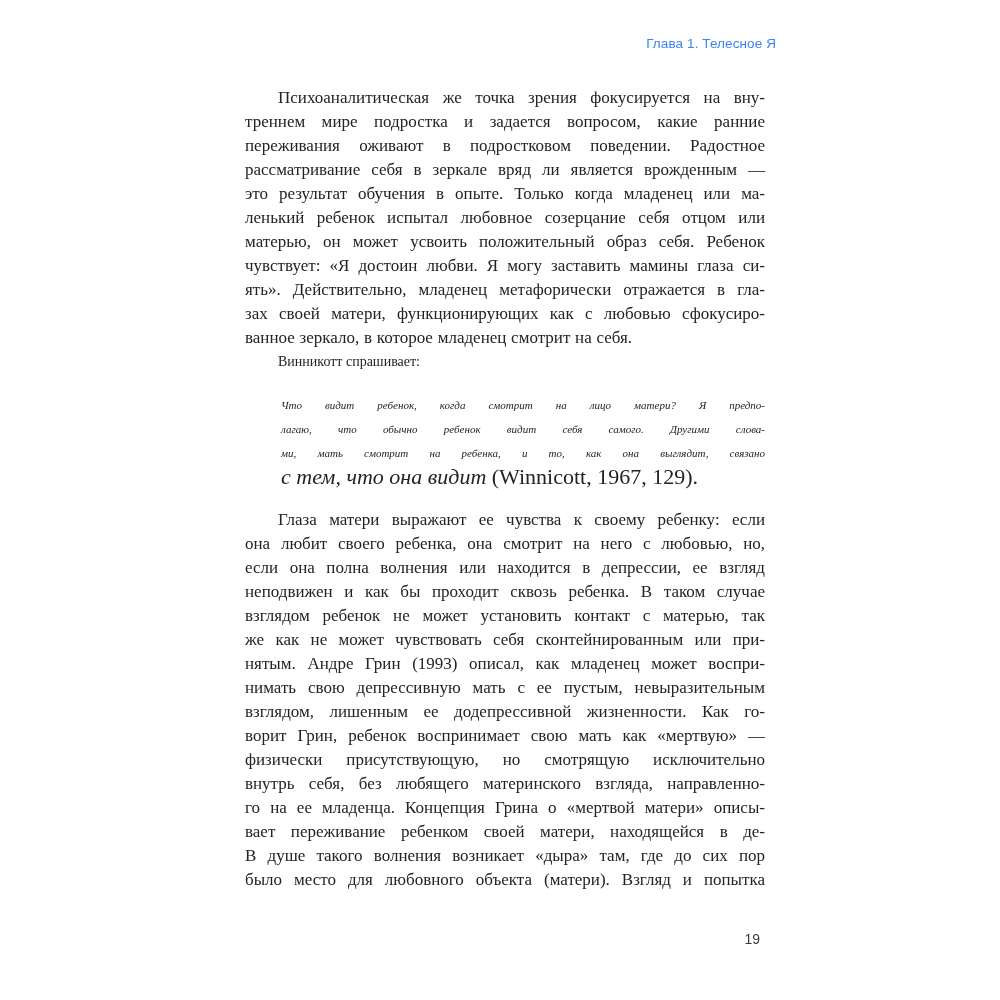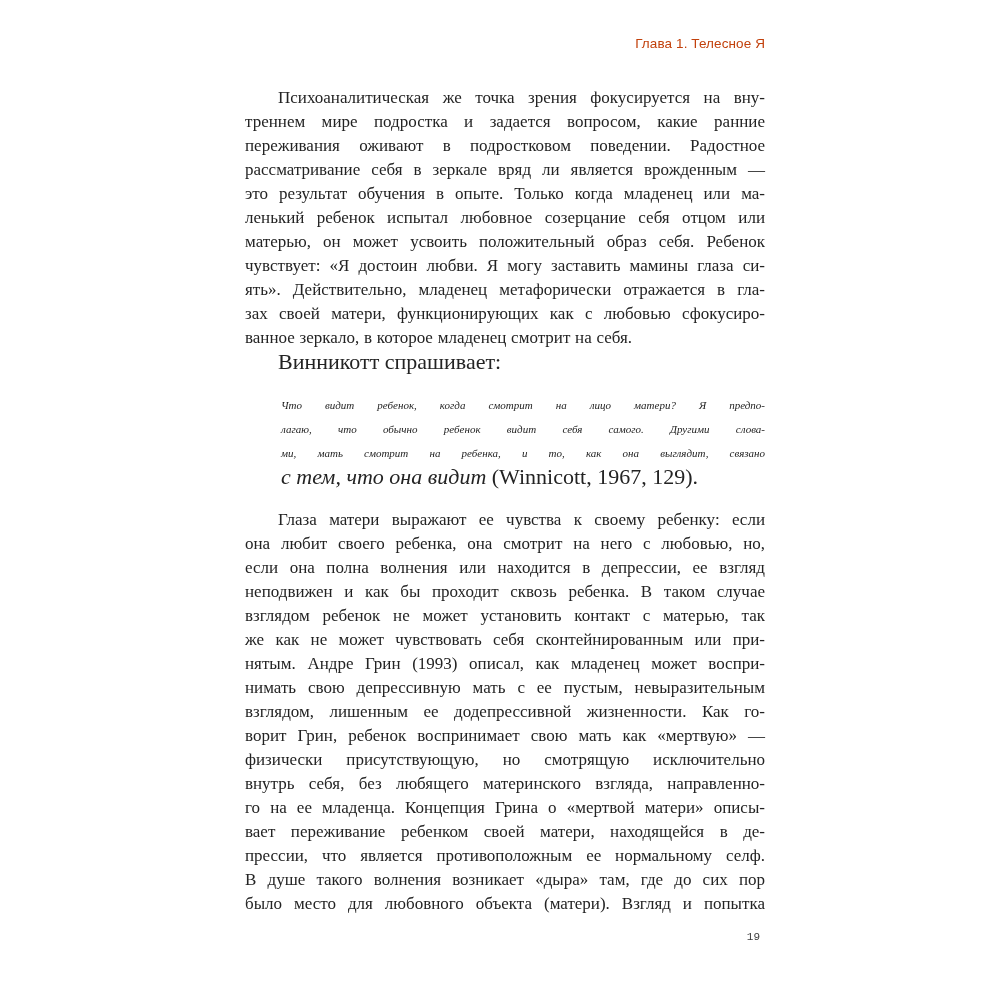--- a/index.html
+++ b/index.html
@@ -12,24 +12,24 @@
     width: 1000px;
     height: 1000px;
     background: #ffffff;
     overflow: hidden;
     font-family: "Liberation Serif", "DejaVu Serif", serif;
     color: #232323;
   }
   .running-head {
     position: absolute;
     top: 36px;
-    right: 235px;
+    right: 224px;
     font-family: "Liberation Sans", "DejaVu Sans", sans-serif;
     font-size: 13.5px;
-    color: #c2410c;
+    color: #3b82f6;
     letter-spacing: 0.1px;
   }
   .text-block {
     position: absolute;
     top: 86px;
     left: 245px;
     width: 520px;
   }
   .line {
     font-size: 17px;
@@ -39,21 +39,21 @@
     word-spacing: 0.5px;
   }
   .line.line-left {
     text-align: right;
     text-align-last: left;
   }
   .line.indent-first {
     padding-left: 33px;
   }
   .para-single {
-    font-size: 22px;
+    font-size: 14px;
     line-height: 24px;
     padding-left: 33px;
   }
   .quote {
     margin: 19px 0 19px 36px;
     font-style: italic;
   }
   .quote .line {
     font-size: 11px;
     line-height: 24px;
@@ -62,22 +62,22 @@
     font-size: 22px;
     line-height: 24px;
   }
   .quote-citation {
     font-style: normal;
   }
   .page-number {
     position: absolute;
     top: 931px;
     right: 240px;
-    font-family: Liberation Mono, monospace;
-    font-size: 11px;
+    font-family: Liberation Sans, sans-serif;
+    font-size: 14px;
     color: #3c3c3c;
   }
 </style>
 </head>
 <body>
 
 <div class="page">
 
   <div class="running-head">Глава 1. Телесное Я</div>
 
@@ -119,21 +119,20 @@
         <div class="line">взглядом ребенок не может установить контакт с матерью, так</div>
         <div class="line">же как не может чувствовать себя сконтейнированным или при-</div>
         <div class="line">нятым. Андре Грин (1993) описал, как младенец может воспри-</div>
         <div class="line">нимать свою депрессивную мать с ее пустым, невыразительным</div>
         <div class="line">взглядом, лишенным ее додепрессивной жизненности. Как го-</div>
         <div class="line">ворит Грин, ребенок воспринимает свою мать как «мертвую» —</div>
         <div class="line">физически присутствующую, но смотрящую исключительно</div>
         <div class="line">внутрь себя, без любящего материнского взгляда, направленно-</div>
         <div class="line">го на ее младенца. Концепция Грина о «мертвой матери» описы-</div>
         <div class="line">вает переживание ребенком своей матери, находящейся в де-</div>
-        <div class="line">прессии, что является противоположным ее нормальному селф.</div>
         <div class="line">В душе такого волнения возникает «дыра» там, где до сих пор</div>
         <div class="line">было место для любовного объекта (матери). Взгляд и попытка</div>
       </div>
 
   </div>
 
   <div class="page-number">19</div>
 
 </div>
 

